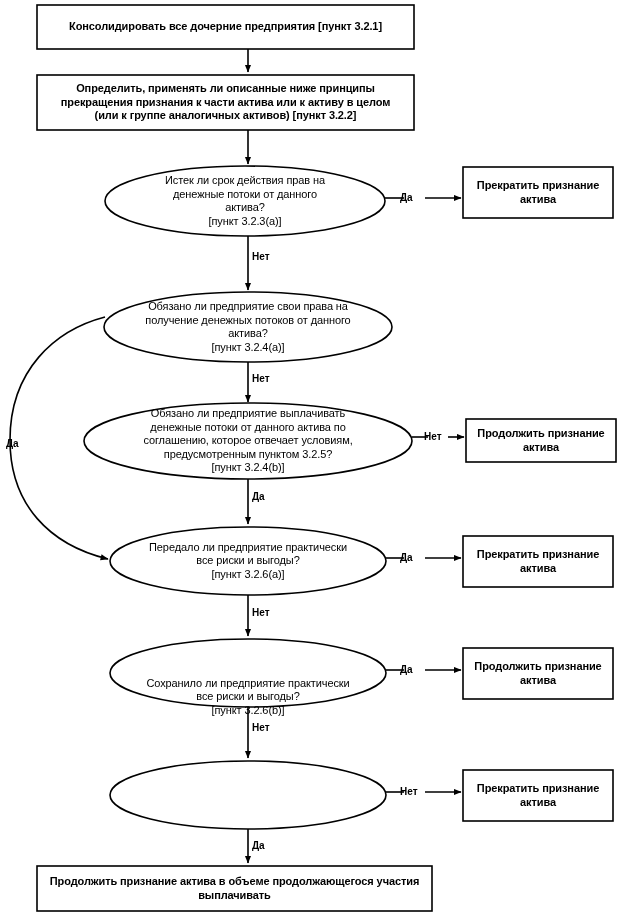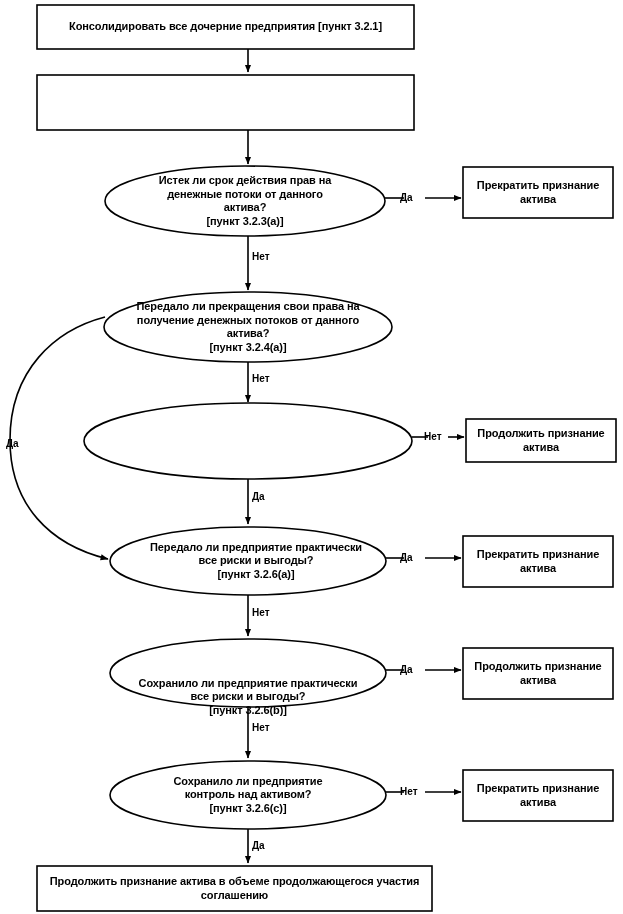--- a/index.html
+++ b/index.html
@@ -30,21 +30,21 @@
     text-align: center;
     color: #000000;
     font-family: "Liberation Sans", sans-serif;
     font-size: 11px;
     line-height: 13.5px;
     pointer-events: none;
     white-space: pre-line;
     letter-spacing: -0.1px;
   }
   .proc-text { font-weight: 700; }
-  .dec-text  { font-weight: 700; }
+  .dec-text  { font-weight: 400; }
   .term-text { font-weight: 700; }
   .edge-label {
     position: absolute;
     color: #000000;
     font-family: "Liberation Sans", sans-serif;
     font-size: 10px;
     font-weight: 700;
     line-height: 12px;
     white-space: nowrap;
   }
@@ -105,61 +105,66 @@
       <line x1="248" y1="707" x2="248" y2="758" marker-end="url(#arrow)"></line>
 
       <line x1="386" y1="792" x2="404" y2="792"></line>
       <line x1="425" y1="792" x2="461" y2="792" marker-end="url(#arrow)"></line>
       <line x1="248" y1="829" x2="248" y2="863" marker-end="url(#arrow)"></line>
     </g>
   </svg>
 
   <div class="node-text proc-text" style="left:41px; top:7px; width:369px; height:40px;">Консолидировать все дочерние предприятия [пункт 3.2.1]</div>
 
+  <div class="node-text proc-text" style="left:41px; top:77px; width:369px; height:51px;">Определить, применять ли описанные ниже принципы
+прекращения признания к части актива или к активу в целом
+(или к группе аналогичных активов) [пункт 3.2.2]</div>
 
   <div class="node-text dec-text" style="left:125px; top:170px; width:240px; height:62px;">Истек ли срок действия прав на
 денежные потоки от данного
 актива?
 [пункт 3.2.3(a)]</div>
 
-  <div class="node-text dec-text" style="left:118px; top:296px; width:260px; height:62px;">Передало ли прекращения свои права на
+  <div class="node-text dec-text" style="left:118px; top:296px; width:260px; height:62px;">Обязано ли предприятие свои права на
 получение денежных потоков от данного
 актива?
 [пункт 3.2.4(a)]</div>
 
+  <div class="node-text dec-text" style="left:100px; top:405px; width:296px; height:72px;">Обязано ли предприятие выплачивать
+денежные потоки от данного актива по
+соглашению, которое отвечает условиям,
+предусмотренным пунктом 3.2.5?
+[пункт 3.2.4(b)]</div>
 
-  <div class="node-text dec-text" style="left:134px; top:534px; width:244px; height:54px;">Передало ли предприятие практически
+  <div class="node-text dec-text" style="left:126px; top:534px; width:244px; height:54px;">Передало ли предприятие практически
 все риски и выгоды?
 [пункт 3.2.6(a)]</div>
 
   <div class="node-text dec-text" style="left:126px; top:670px; width:244px; height:54px;">Сохранило ли предприятие практически
 все риски и выгоды?
 [пункт 3.2.6(b)]</div>
 
-  <div class="node-text dec-text" style="left:126px; top:768px; width:244px; height:54px;">Сохранило ли предприятие
-контроль над активом?
-[пункт 3.2.6(c)]</div>
 
   <div class="node-text term-text" style="left:466px; top:169px; width:144px; height:47px;">Прекратить признание
 актива</div>
 
   <div class="node-text term-text" style="left:469px; top:421px; width:144px; height:39px;">Продолжить признание
 актива</div>
 
   <div class="node-text term-text" style="left:466px; top:538px; width:144px; height:47px;">Прекратить признание
 актива</div>
 
   <div class="node-text term-text" style="left:466px; top:650px; width:144px; height:47px;">Продолжить признание
 актива</div>
 
   <div class="node-text term-text" style="left:466px; top:772px; width:144px; height:47px;">Прекратить признание
 актива</div>
 
   <div class="node-text term-text" style="left:41px; top:868px; width:387px; height:41px;">Продолжить признание актива в объеме продолжающегося участия
-соглашению</div>
+выплачивать</div>
 
   <div class="edge-label" style="left:400px; top:192px;">Да</div>
   <div class="edge-label" style="left:252px; top:251px;">Нет</div>
 
   <div class="edge-label" style="left:252px; top:373px;">Нет</div>
   <div class="edge-label" style="left:6px; top:438px;">Да</div>
 
   <div class="edge-label" style="left:424px; top:431px;">Нет</div>
   <div class="edge-label" style="left:252px; top:491px;">Да</div>
 

